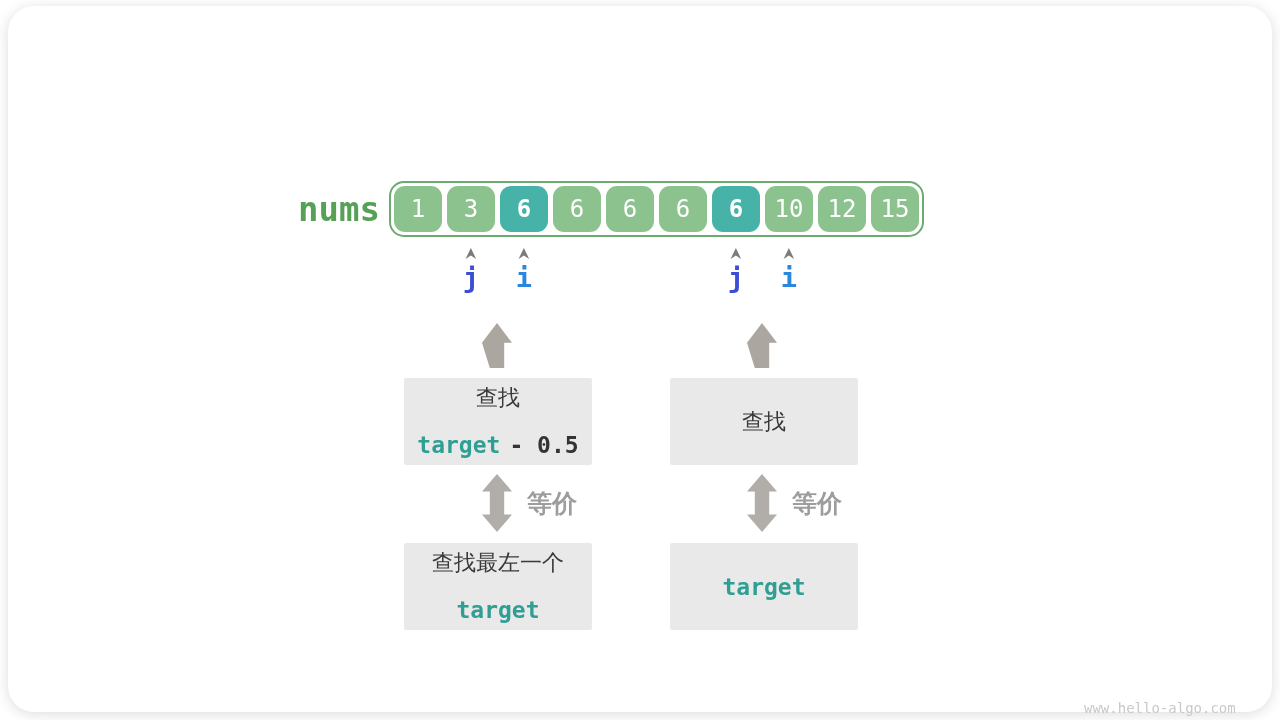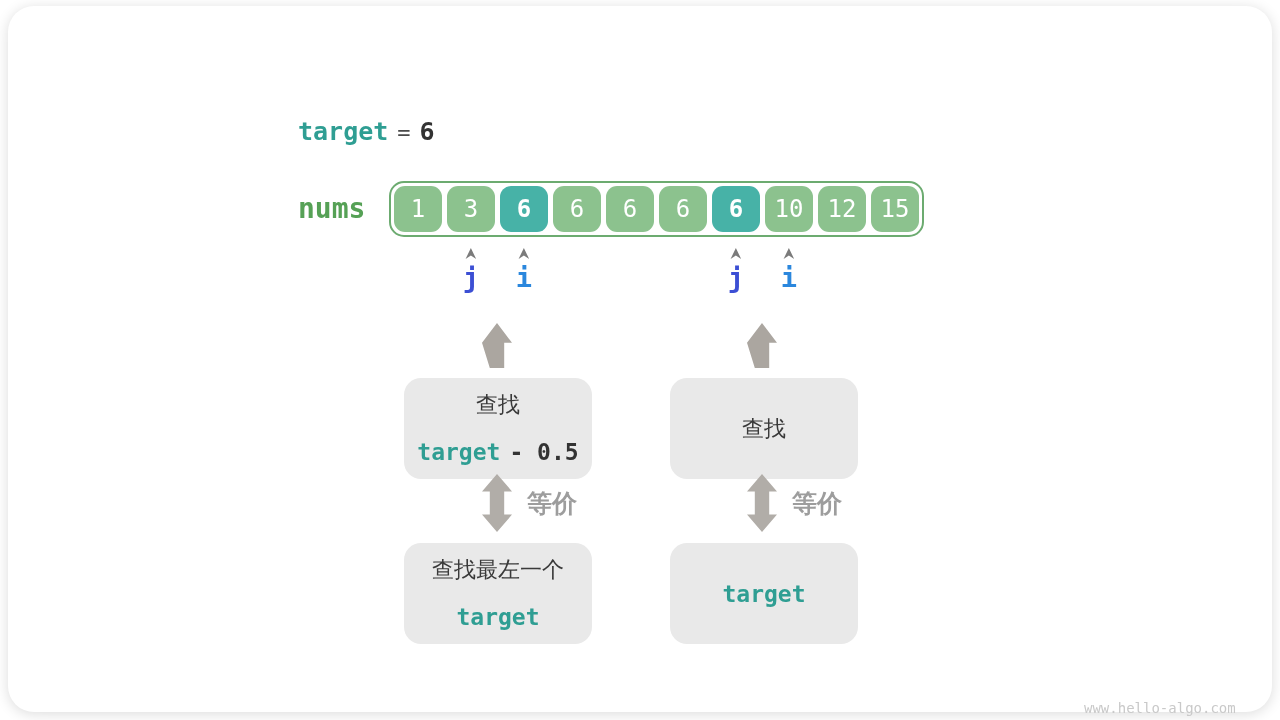--- a/index.html
+++ b/index.html
@@ -29,21 +29,21 @@
   }
   .code-teal { color: #2f9e93; font-weight: bold; }
   .title .eq { color: #4a4a4a; font-weight: normal; margin: 0 9px; font-size: 22px; }
   .title .val { color: #333333; font-weight: bold; }
 
   
   .nums-label {
     position: absolute;
     left: 290px; top: 189px;
     font-family: "DejaVu Sans Mono", "Liberation Mono", monospace;
-    font-size: 28px; line-height: 28px; font-weight: bold;
+    font-size: 34px; line-height: 28px; font-weight: bold;
     color: #56a156;
   }
   .array {
     position: absolute;
     left: 381px; top: 175px;
     width: 535px; height: 56px;
     background: #ffffff;
     border: 2px solid #6cab70;
     border-radius: 15px;
     padding: 3px;
@@ -99,23 +99,23 @@
     font-size: 25px; font-weight: bold; line-height: 30px;
     color: #9d9d9d;
     white-space: nowrap;
   }
   .el-left  { left: 519px; top: 482px; }
   .el-right { left: 784px; top: 482px; }
 
   
   .gbox {
     position: absolute;
-    width: 188px; height: 101px;
+    width: 188px; height: 87px;
     background: #e9e9e9;
-    border-radius: 17px;
+    border-radius: 2px;
     display: flex; flex-direction: column;
     align-items: center; justify-content: center;
     gap: 18px;
   }
   .gbox .zh { font-size: 22px; line-height: 28px; color: #3a3a3a; white-space: nowrap; }
   .gbox .codeline {
     font-family: "DejaVu Sans Mono", "Liberation Mono", monospace;
     font-size: 23px; line-height: 30px; font-weight: bold;
     white-space: nowrap;
   }
@@ -134,21 +134,20 @@
     color: #c9c9c9;
   }
   .caret-svg { display: block; }
 </style>
 </head>
 <body>
 
 <div class="stage">
   <div class="card">
 
-    <div class="title"><span class="code-teal">target</span><span class="eq">=</span><span class="val">6</span></div>
 
     <div class="nums-label">nums</div>
     <div class="array">
       <div class="cell">1</div>
       <div class="cell">3</div>
       <div class="cell hl">6</div>
       <div class="cell">6</div>
       <div class="cell">6</div>
       <div class="cell">6</div>
       <div class="cell hl">6</div>

